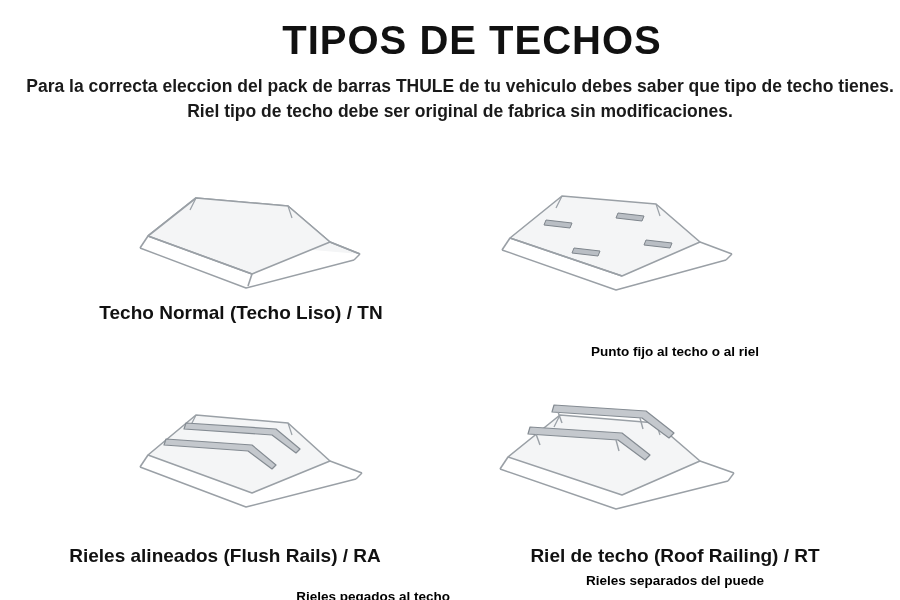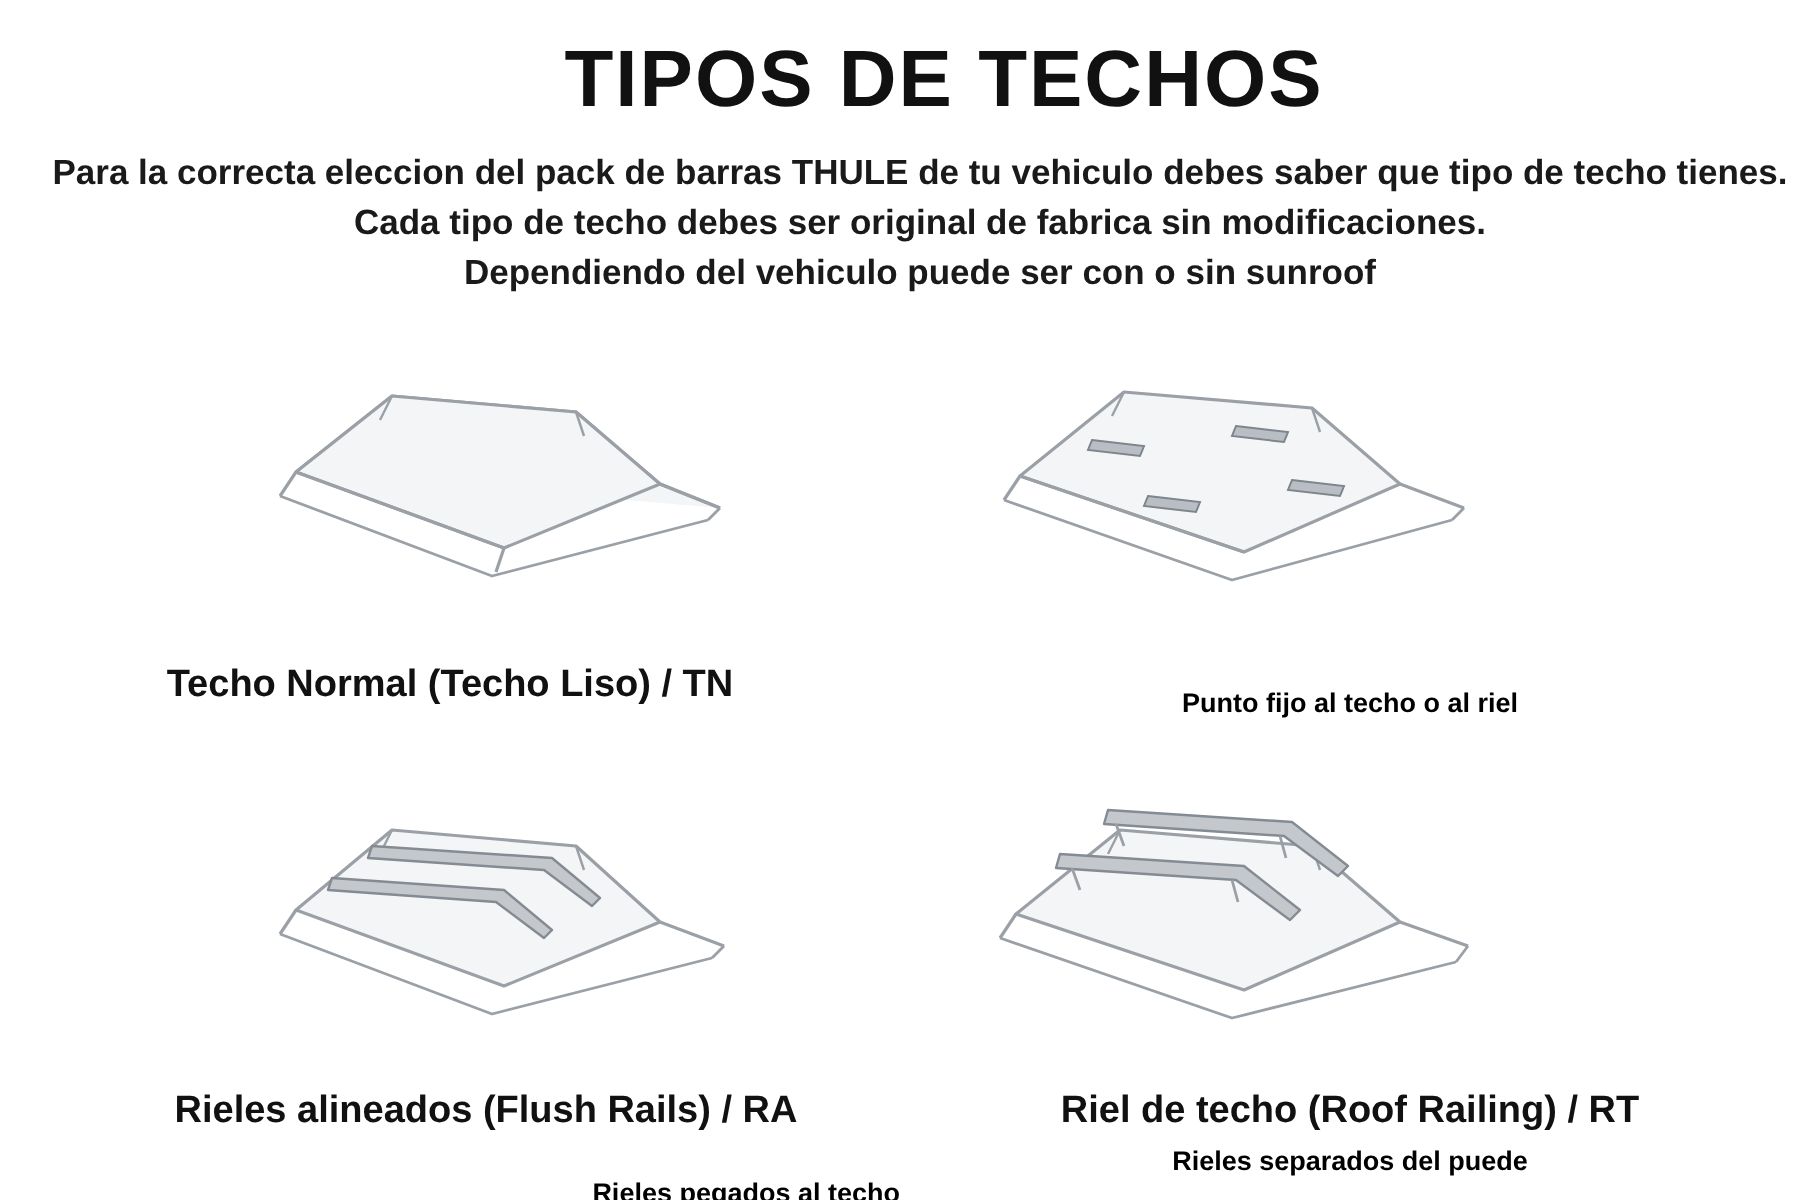--- a/index.html
+++ b/index.html
@@ -76,39 +76,38 @@
     font-size: 19px;
     font-weight: bold;
     color: #111111;
   }
   .caption-sub {
     top: 176px;
     font-size: 13.5px;
     font-weight: bold;
     color: #000000;
   }
-  .cell-tn .caption-main { top: 164px; }
+  .cell-tn .caption-main { top: 134px; margin-left: 16px; }
   .cell-pf .caption-main { top: 148px; }
-  .cell-ra .caption-main { top: 162px; margin-left: 18px; }
+  .cell-ra .caption-main { top: 162px; }
   .cell-ra .caption-sub  { top: 206px; text-align: right; }
   .cell-rt .caption-main { top: 162px; }
   .cell-rt .caption-sub  { top: 190px; }
   svg { display: block; }
 </style>
 </head>
 <body>
 
 <div class="page">
 
   <div class="title">TIPOS DE TECHOS</div>
 
   <div class="subtitle-block">
     <div class="subtitle-line">Para la correcta eleccion del pack de barras THULE de tu vehiculo debes saber que tipo de techo tienes.</div>
-    <div class="subtitle-line">Cada tipo de techo debes ser original de fabrica sin modificaciones.</div>
-    <div class="subtitle-line">Dependiendo del vehiculo puede ser con o sin sunroof</div>
+    <div class="subtitle-line">Riel tipo de techo debe ser original de fabrica sin modificaciones.</div>
   </div>
 
   <div class="grid">
 
     <div class="cell cell-tn">
       <div class="art">
         <svg width="450" height="150" viewBox="0 0 450 150">
           <g fill="none" stroke="#9aa0a6" stroke-width="1.6" stroke-linejoin="round">
             <path d="M148 68 L196 30 L288 38 L330 74 L360 86" fill="#f4f5f6"></path>
             <path d="M148 68 L196 30 L288 38 L330 74 L252 106 Z" fill="#f4f5f6"></path>

